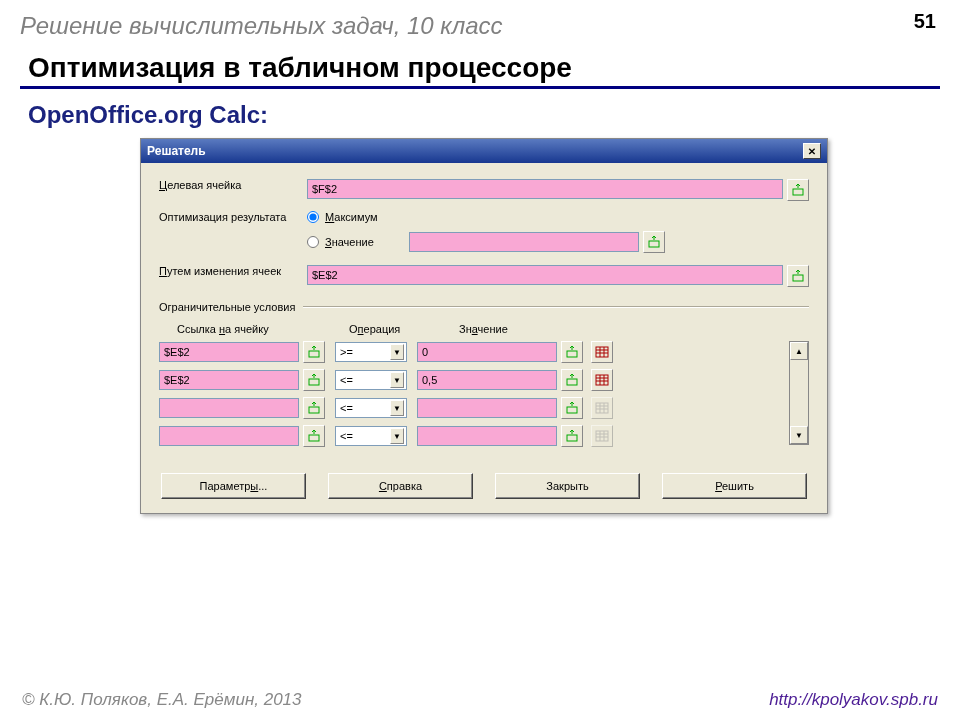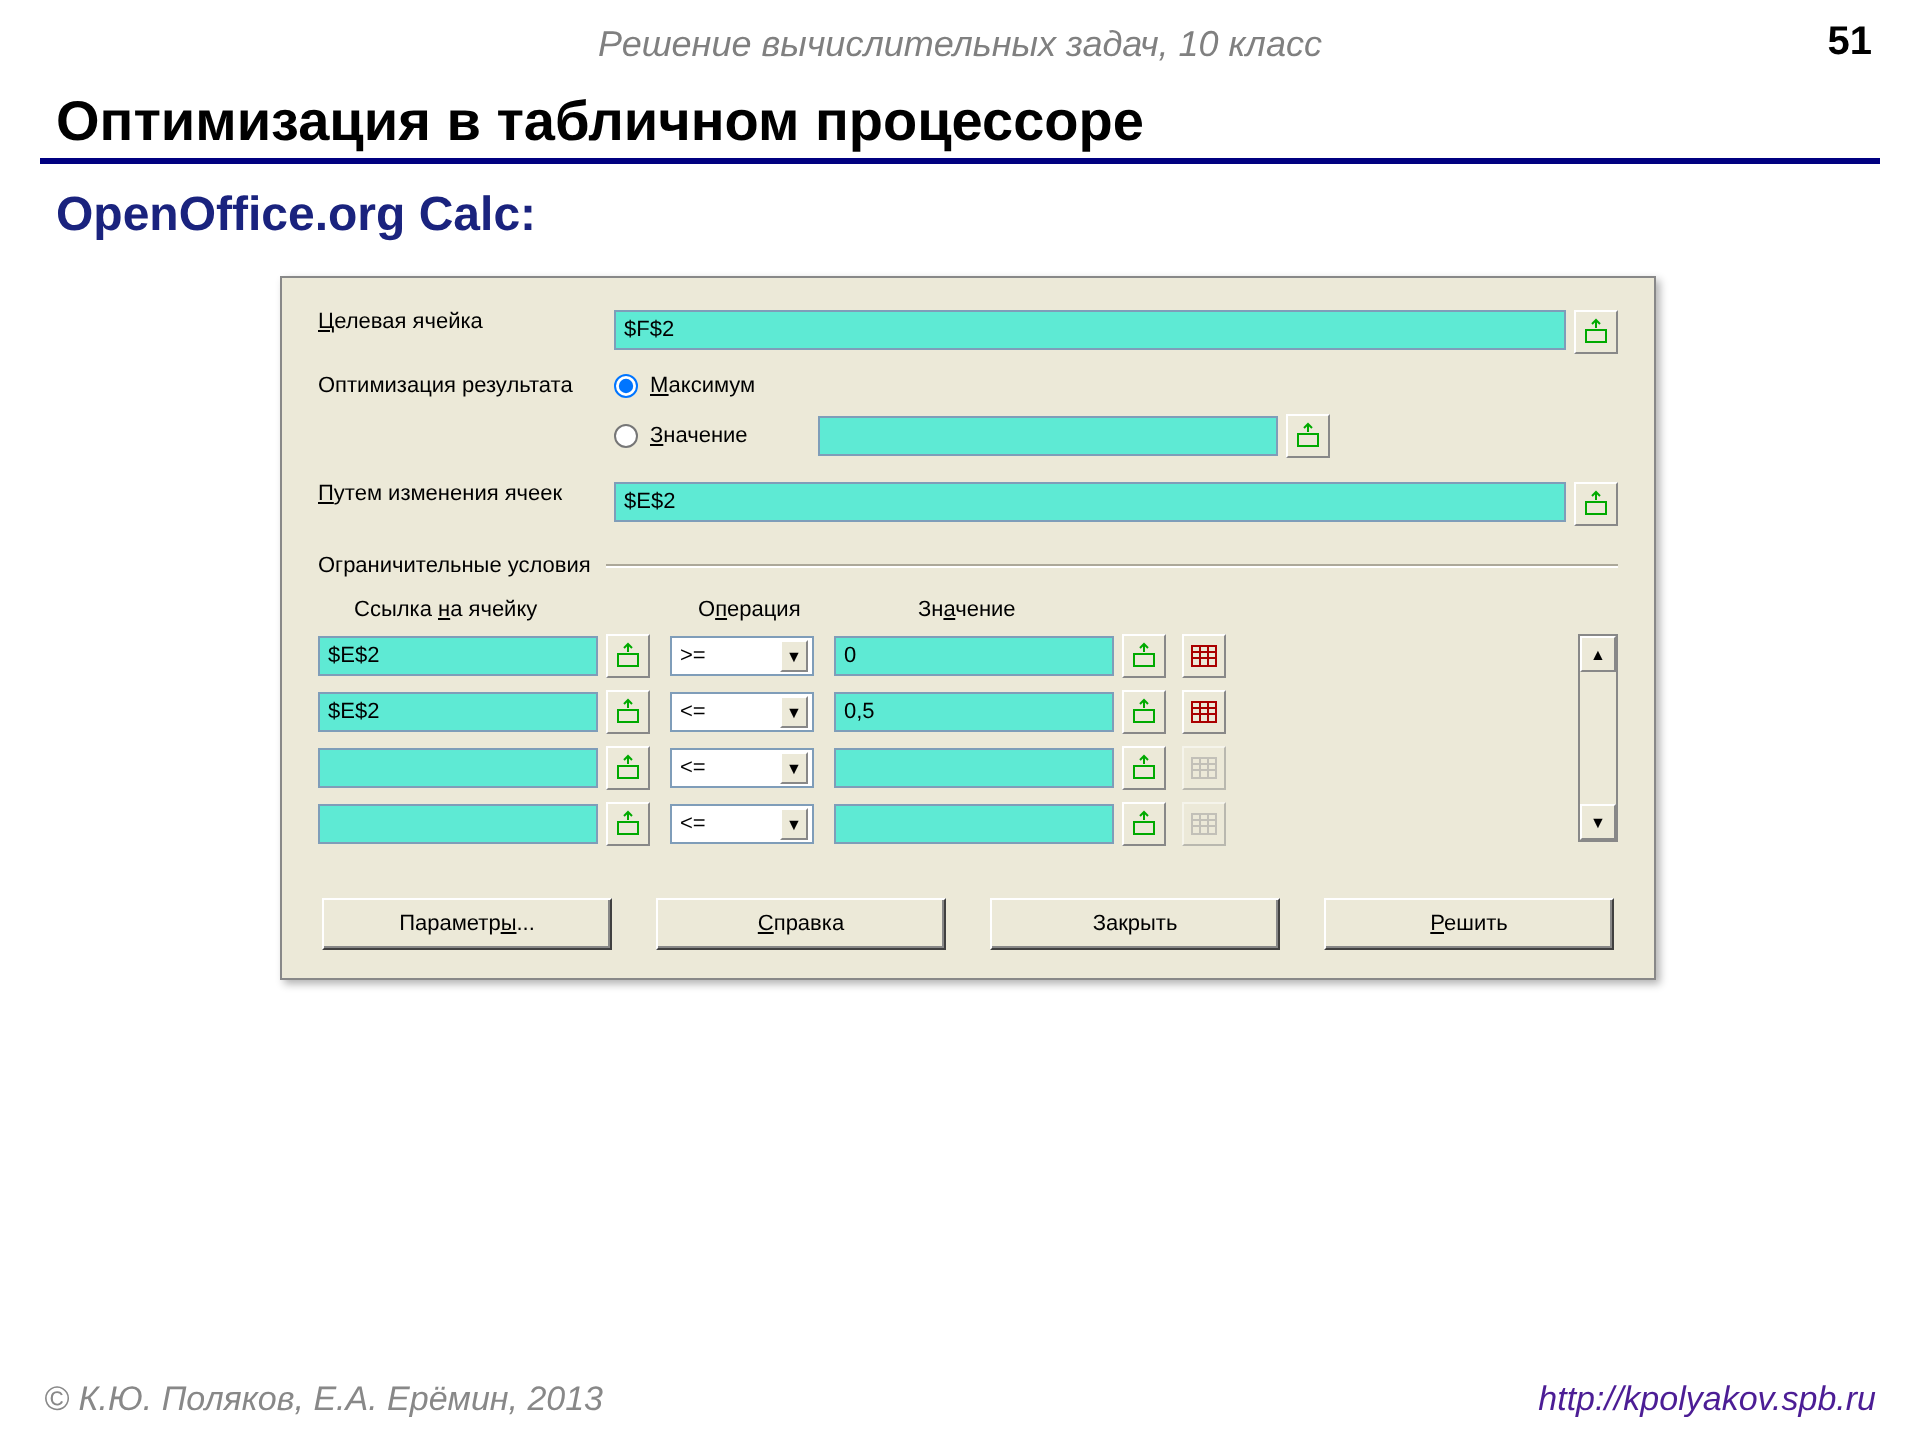--- a/index.html
+++ b/index.html
@@ -1,33 +1,33 @@
 <!DOCTYPE html>
 <html><head>
 <meta charset="utf-8">
 <style>
 * { box-sizing: border-box; margin: 0; padding: 0; }
 body { width: 960px; height: 720px; background: #fff; font-family: Arial, sans-serif; position: relative; overflow: hidden; }
 
-.slide-header { color: #808080; font-style: italic; font-size: 18px; padding: 12px 20px 4px 20px; font-family: Arial, sans-serif; text-align: center; }
+.slide-header { color: #808080; font-style: italic; font-size: 24px; padding: 12px 20px 4px 20px; font-family: Arial, sans-serif; }
 .page-number { position: absolute; top: 10px; right: 24px; font-weight: bold; font-size: 20px; color: #000; }
 .title { font-size: 28px; font-weight: bold; color: #000; padding: 8px 20px 2px 28px; }
 .title-rule { border: 0; border-top: 3px solid #000080; margin: 0 20px 10px 20px; }
 .subtitle { color: #1a237e; font-weight: bold; font-size: 24px; padding: 2px 20px 10px 28px; }
 
 .dialog { position: absolute; left: 140px; top: 138px; width: 688px; background: #ece9d8; border: 1px solid #888; box-shadow: 2px 2px 4px rgba(0,0,0,0.3); font-family: Tahoma, Arial, sans-serif; font-size: 11px; }
 .titlebar { background: linear-gradient(#5a7ac0, #183890); color: #fff; padding: 4px 6px; display: flex; justify-content: space-between; align-items: center; font-weight: bold; font-size: 12px; }
 .close-btn { width: 18px; height: 16px; background: #ece9d8; border: 1px solid #fff; border-right-color: #404040; border-bottom-color: #404040; color: #000; font-size: 10px; display: flex; align-items: center; justify-content: center; cursor: pointer; font-weight: bold; }
 .dlg-body { padding: 16px 18px 14px 18px; }
 
 .form-row { display: flex; align-items: flex-start; margin-bottom: 10px; }
 .form-label { width: 148px; flex-shrink: 0; text-decoration: underline; text-decoration-color: transparent; }
 .form-label .u { text-decoration: underline; }
 
-.text-input { height: 20px; background: #5eead4; border: 1px solid #7f9db9; padding: 2px 4px; font-size: 11px; font-family: Tahoma, Arial, sans-serif; }
+.text-input { height: 20px; background: #f9a8d4; border: 1px solid #7f9db9; padding: 2px 4px; font-size: 11px; font-family: Tahoma, Arial, sans-serif; }
 .ref-btn { width: 22px; height: 22px; background: #ece9d8; border: 1px solid #fff; border-right-color: #888; border-bottom-color: #888; margin-left: 4px; display: flex; align-items: center; justify-content: center; cursor: pointer; }
 .ref-btn svg { width: 14px; height: 14px; }
 
 .radio-row { display: flex; align-items: center; margin-bottom: 8px; margin-left: 148px; }
 .radio-row.first { margin-left: 0; }
 .radio { width: 12px; height: 12px; margin-right: 6px; }
 .radio-label .u { text-decoration: underline; }
 
 .group-label { margin: 14px 0 10px 0; display: flex; align-items: center; gap: 8px; }
 .group-label::after { content: ""; flex: 1; height: 1px; background: #aca899; border-bottom: 1px solid #fff; }
@@ -63,20 +63,26 @@
 </head>
 <body>
 
 <div class="slide-header">Решение вычислительных задач, 10 класс</div>
 <div class="page-number">51</div>
 <div class="title">Оптимизация в табличном процессоре</div>
 <hr class="title-rule">
 <div class="subtitle">OpenOffice.org Calc:</div>
 
 <div class="dialog">
+  <div class="titlebar">
+    <span>Решатель</span>
+    <div class="close-btn">
+      <span>✕</span>
+    </div>
+  </div>
   <div class="dlg-body">
 
     <div class="form-row">
       <div class="form-label"><span class="u">Ц</span>елевая ячейка</div>
       <input class="text-input" style="flex: 1 1 0%;" value="$F$2">
       <div class="ref-btn">
         <svg viewBox="0 0 14 14">
             <rect x="2" y="6" width="10" height="6" fill="none" stroke="#0a0" stroke-width="1"></rect>
             <path d="M7 1 L7 5 M5 3 L7 1 L9 3" stroke="#0a0" fill="none"></path>
           </svg>

